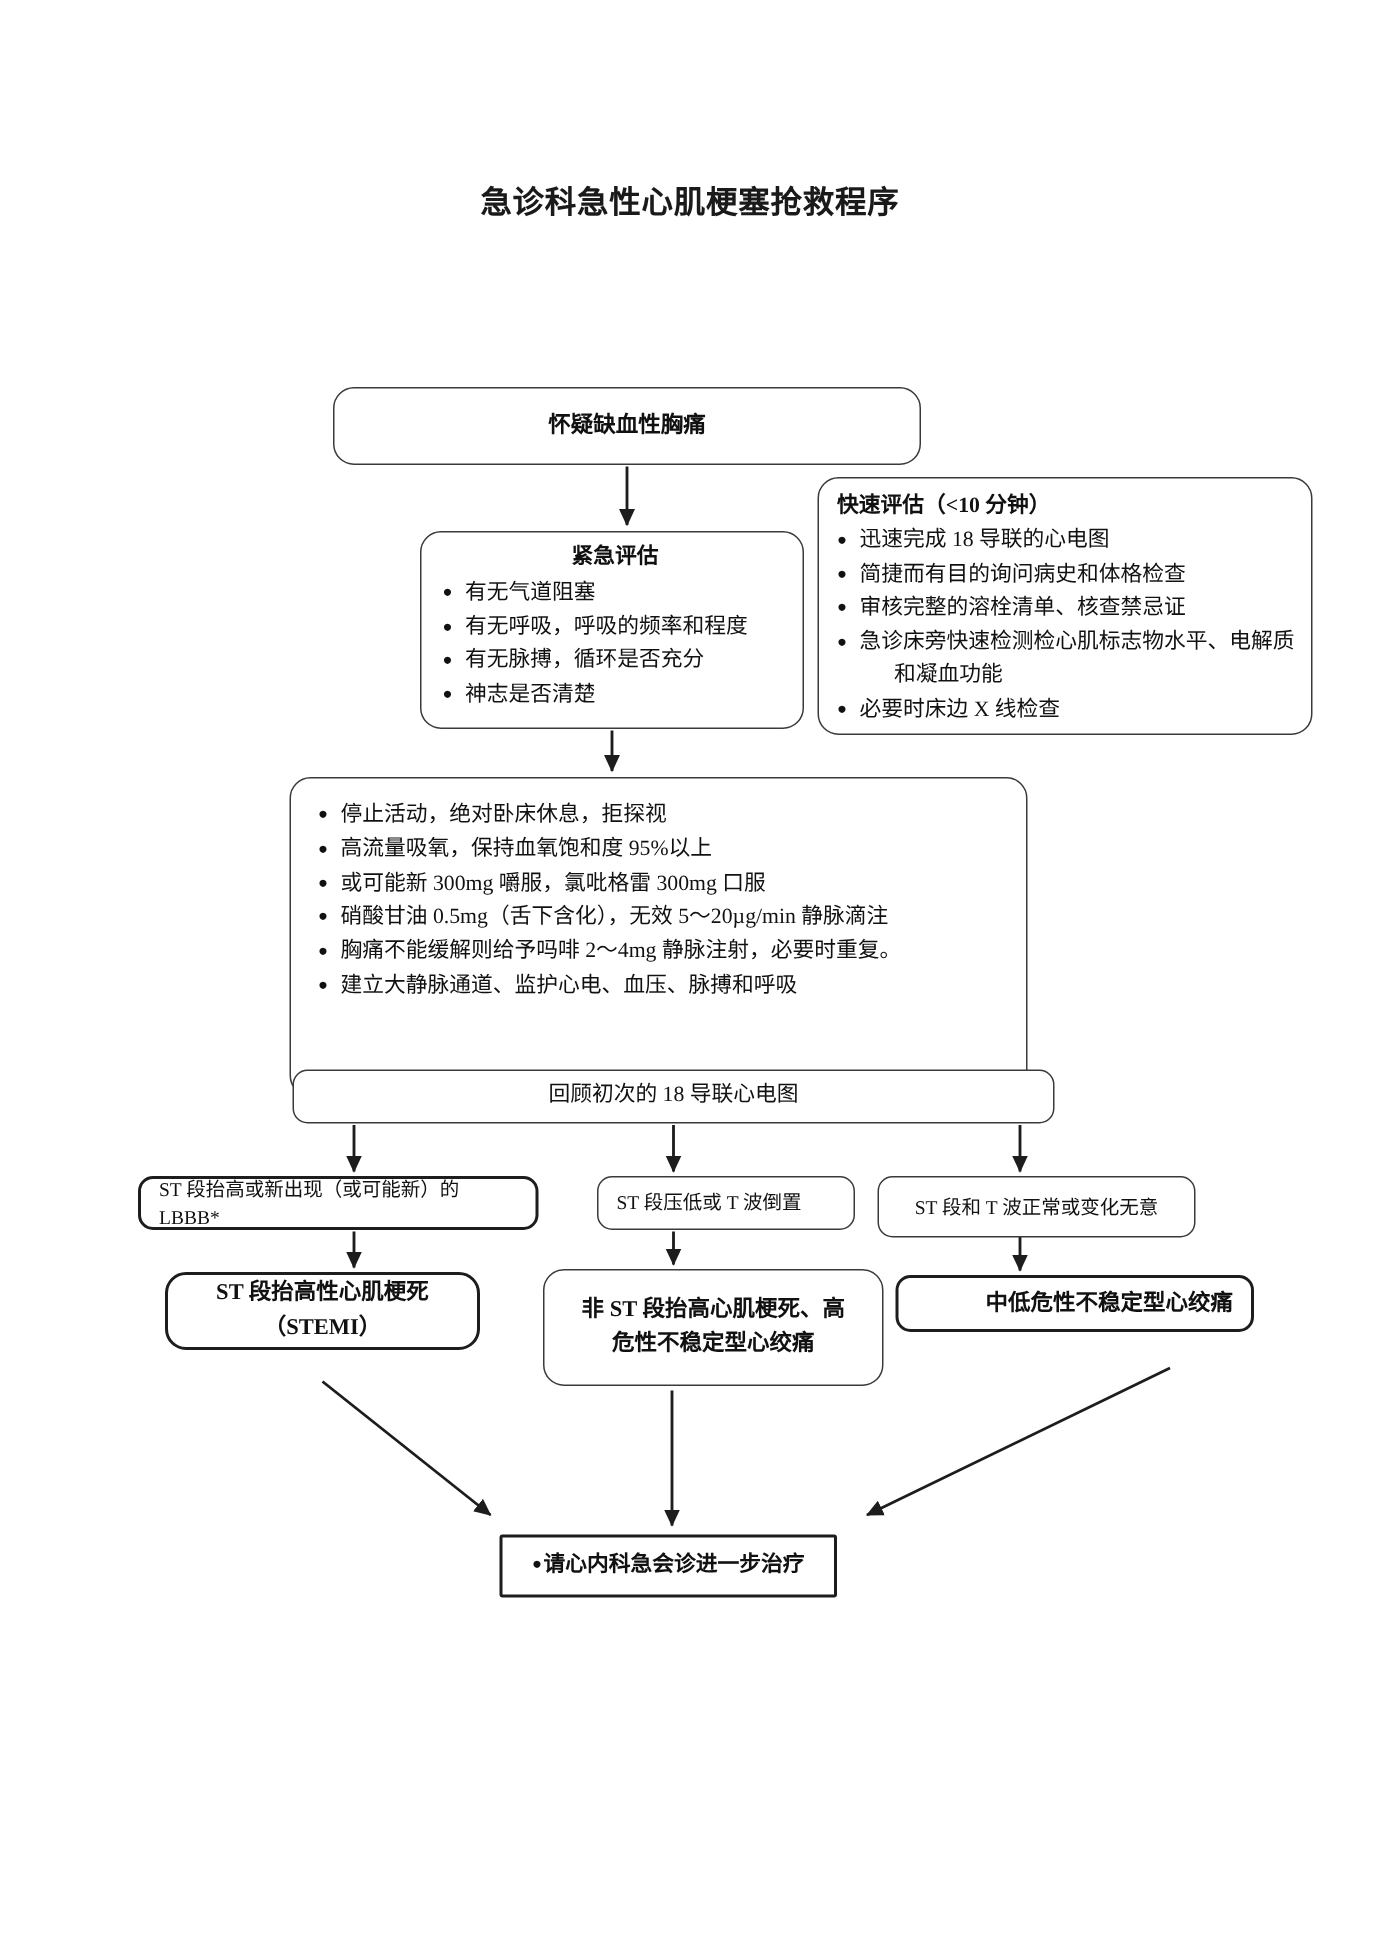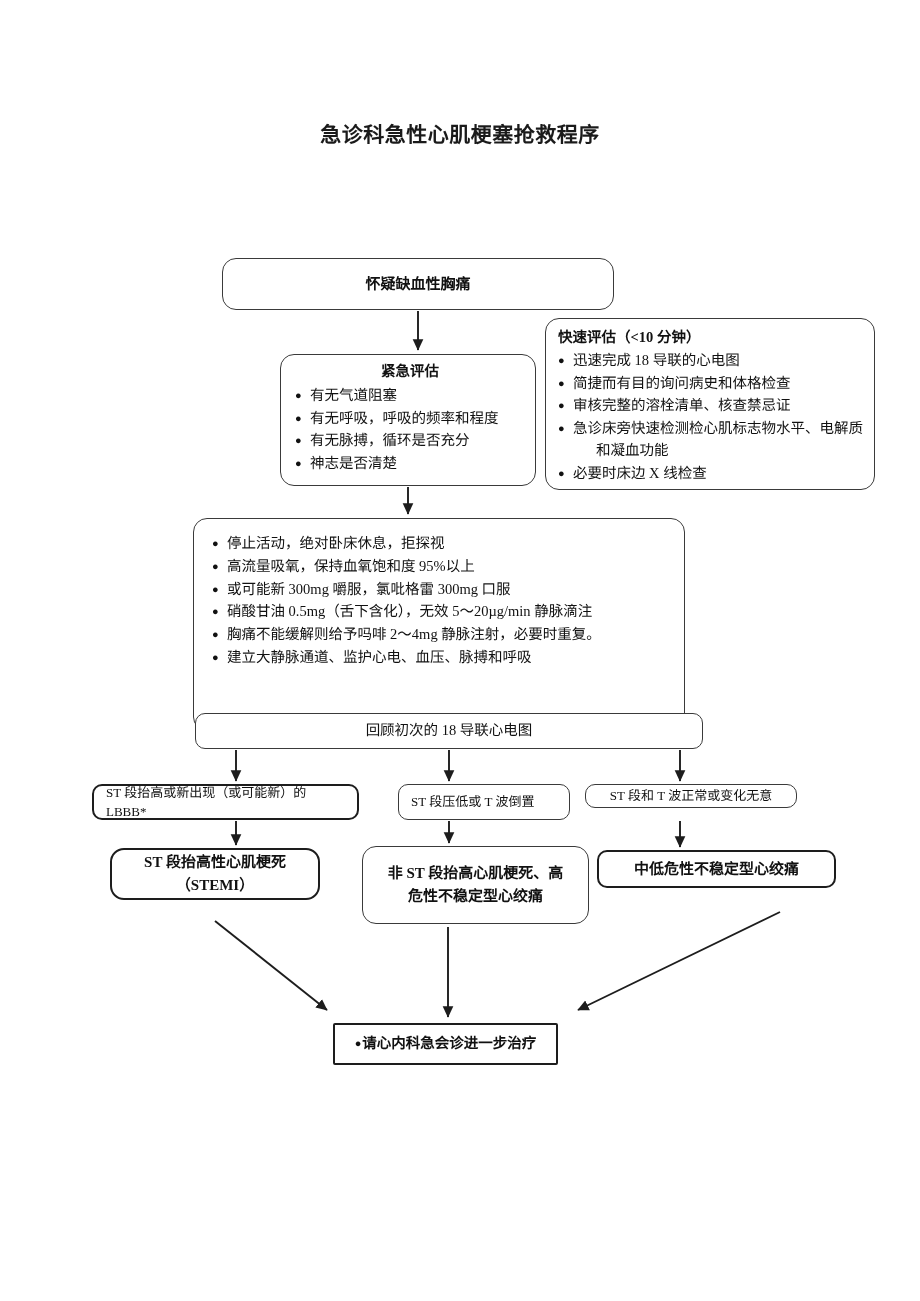--- a/index.html
+++ b/index.html
@@ -141,41 +141,41 @@
     font-size: 13px;
     border-radius: 10px;
   }
   #node-branch-mid {
     left: 398px; top: 784px; width: 172px; height: 36px;
     display: flex; align-items: center; 
     font-size: 13px;
     border-radius: 10px;
   }
   #node-branch-right {
-    left: 585px; top: 784px; width: 212px; height: 24px;
+    left: 585px; top: 784px; width: 212px; height: 41px;
     display: flex; align-items: center; justify-content: center;
     font-size: 13px;
     border-radius: 10px;
   }
 
   #node-stemi {
     left: 110px; top: 848px; width: 210px; height: 52px;
     display: flex; flex-direction: column; align-items: center; justify-content: center;
     font-size: 15px; font-weight: 700; line-height: 1.55;
     border-radius: 14px;
   }
   #node-nstemi {
     left: 362px; top: 846px; width: 227px; height: 78px;
     display: flex; flex-direction: column; align-items: center; justify-content: center;
     font-size: 15px; font-weight: 700; line-height: 1.55;
     border-radius: 14px;
   }
   #node-low-risk {
     left: 597px; top: 850px; width: 239px; height: 38px;
-    display: flex; align-items: center; justify-content: center;
+    display: flex; align-items: center; justify-content: flex-end;
     font-size: 15px; font-weight: 700;
     border-radius: 10px;
   }
 
   #node-consult {
     left: 333px; top: 1023px; width: 225px; height: 42px;
     display: flex; align-items: center; justify-content: center;
     font-size: 14.5px; font-weight: 700;
     border-radius: 2px;
     border-width: 2.2px;

